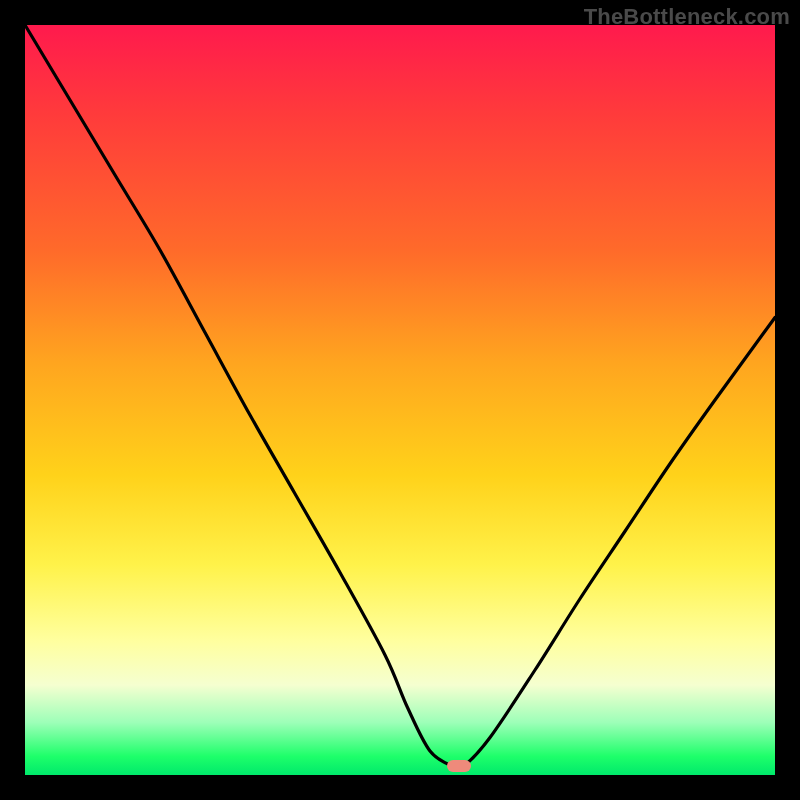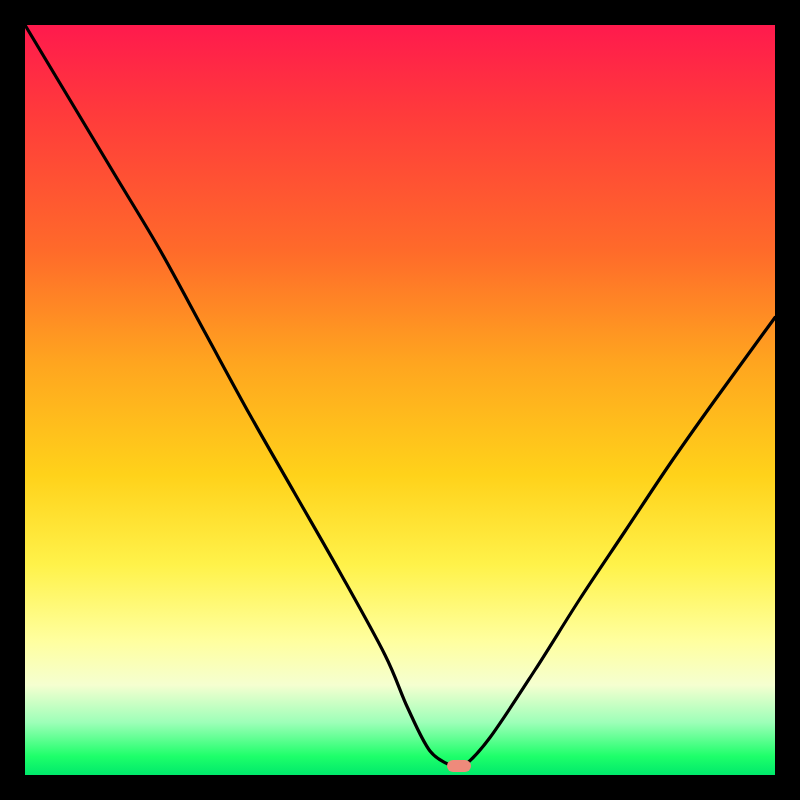--- a/index.html
+++ b/index.html
@@ -74,14 +74,15 @@
   <div class="plot-area">
 
     <svg class="curve" viewBox="0 0 750 750" preserveAspectRatio="none">
       <path id="curve-path" fill="none" stroke="#000" stroke-width="3.2" stroke-linejoin="round" stroke-linecap="round" d="M 0.00 0.00 C 7.50 12.50, 30.00 50.00, 45.00 75.00 C 60.00 100.00, 75.00 125.00, 90.00 150.00 C 105.00 175.00, 120.00 198.75, 135.00 225.00 C 150.00 251.25, 165.00 280.00, 180.00 307.50 C 195.00 335.00, 210.00 363.13, 225.00 390.00 C 240.00 416.88, 255.00 442.50, 270.00 468.75 C 285.00 495.00, 300.00 520.63, 315.00 547.50 C 330.00 574.38, 348.75 607.50, 360.00 630.00 C 371.25 652.50, 375.00 666.50, 382.50 682.50 C 390.00 698.50, 397.50 716.25, 405.00 726.00 C 412.50 735.75, 421.87 738.50, 427.50 741.00 C 433.12 743.50, 432.50 745.75, 438.75 741.00 C 445.00 736.25, 453.13 728.50, 465.00 712.50 C 476.88 696.50, 495.00 668.13, 510.00 645.00 C 525.00 621.88, 540.00 596.88, 555.00 573.75 C 570.00 550.63, 585.00 528.75, 600.00 506.25 C 615.00 483.75, 630.00 460.63, 645.00 438.75 C 660.00 416.88, 672.50 399.38, 690.00 375.00 C 707.50 350.63, 740.00 306.25, 750.00 292.50"></path>
     </svg>
 
     <div id="marker" class="marker" style="left: 433.5px; top: 741px;"></div>
 
   </div>
 
+  <div class="attribution">TheBottleneck.com</div>
 
 </div>
 
 </body></html>

